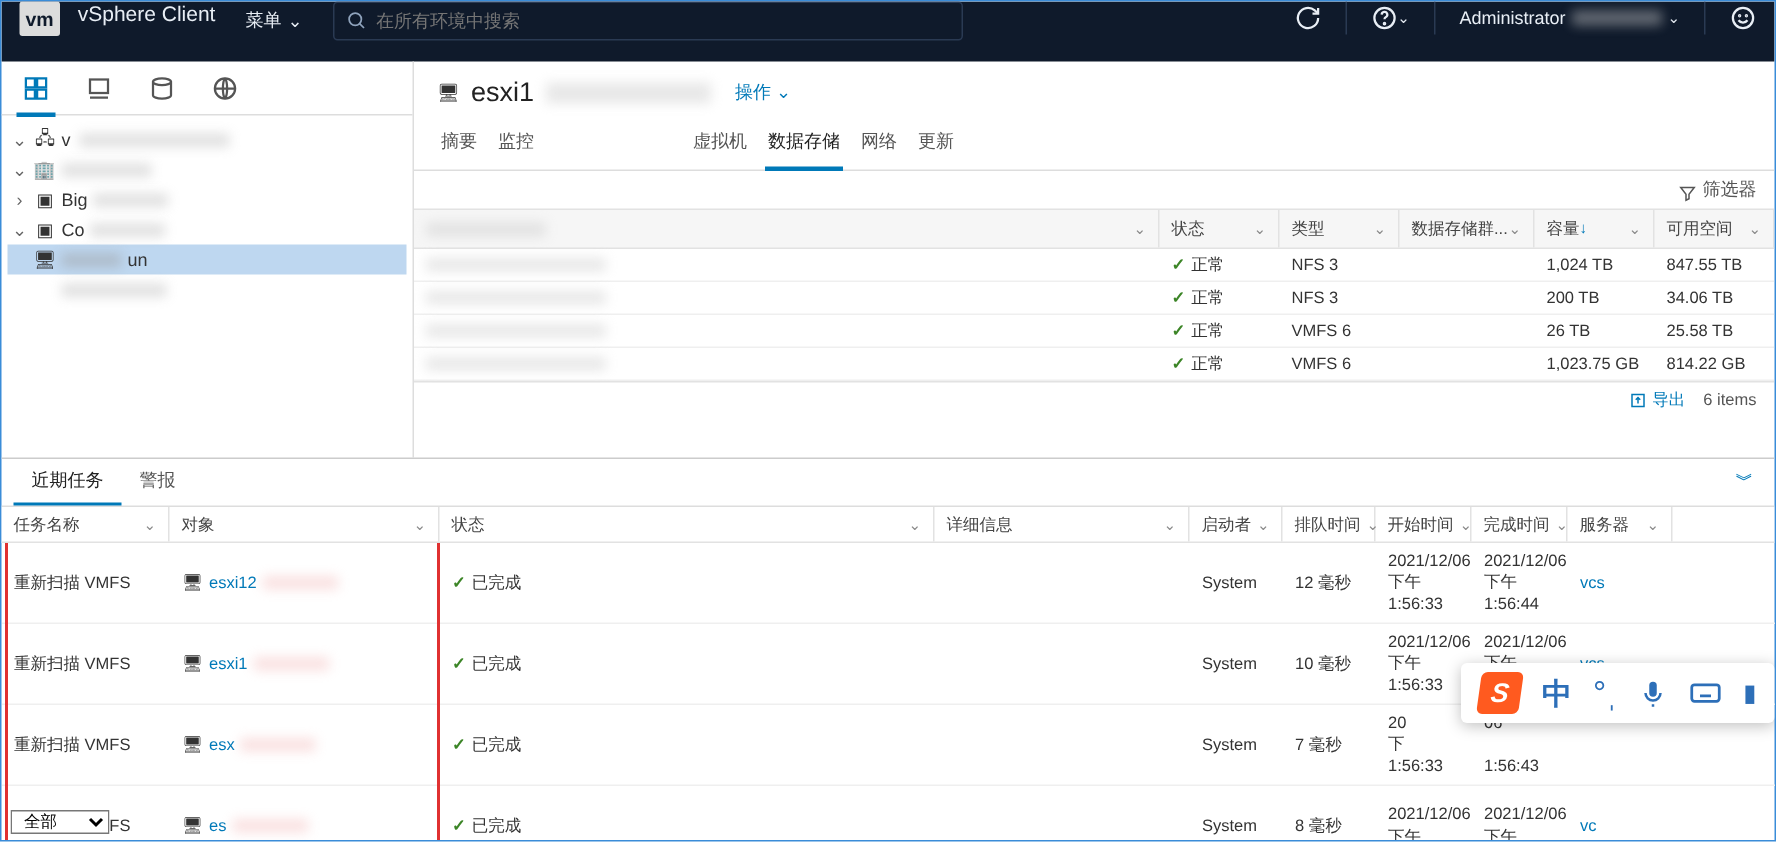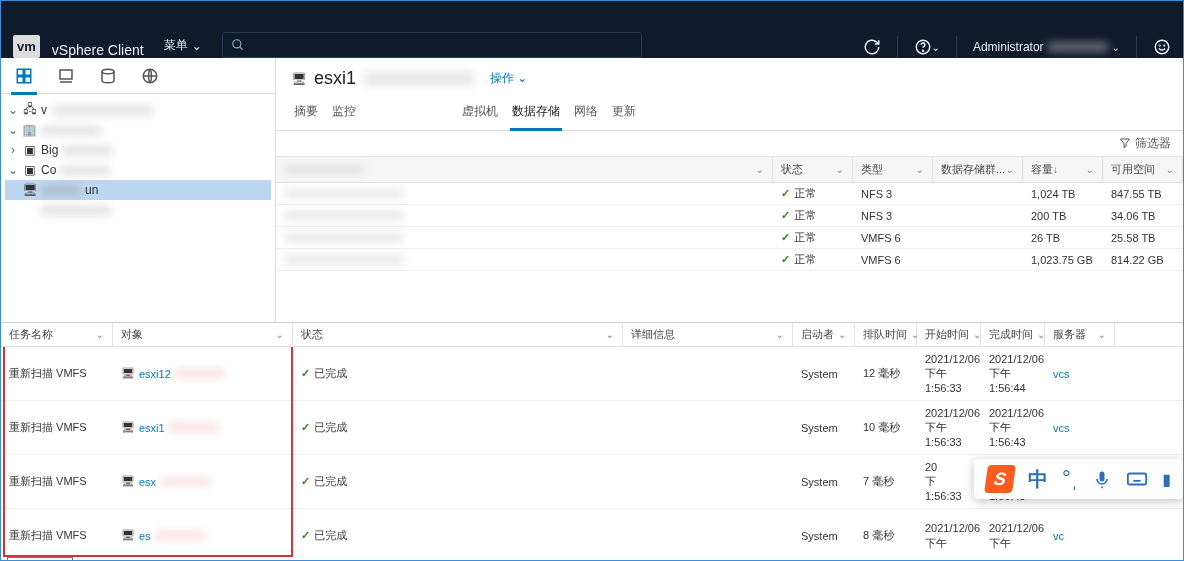--- a/index.html
+++ b/index.html
@@ -1,19 +1,19 @@
 <!DOCTYPE html>
 <html><head>
 <meta charset="utf-8">
 <style>
 * { margin:0; padding:0; box-sizing:border-box; font-family:-apple-system,BlinkMacSystemFont,"Segoe UI",Arial,sans-serif; }
 body { background:#fff; font-size:12px; color:#333; width:1184px; height:561px; overflow:hidden; border:1px solid #3a8cd8; }
 
 
-.topbar { background:#0f1a2b; height:57px; display:flex; align-items:flex-end; color:#e8eef5; padding:0 12px; gap:12px; }
+.topbar { background:#0f1a2b; height:40px; display:flex; align-items:flex-start; color:#e8eef5; padding:0 12px; gap:12px; }
 .vm-logo { background:#dcdcdc; color:#0f1a2b; font-weight:bold; font-size:13px; padding:4px 4px; border-radius:2px; }
 .brand { font-size:14px; }
 .menu-btn { display:flex; align-items:center; gap:4px; cursor:pointer; padding:4px 8px; }
 .searchbox { flex:1; max-width:420px; background:#0f1a2b; border:1px solid #2a3a53; border-radius:3px; height:26px; display:flex; align-items:center; padding:0 8px; gap:6px; color:#8fa3bc; }
 .searchbox input { background:none; border:none; outline:none; color:#e8eef5; width:100%; font-size:12px; }
 .top-right { margin-left:auto; display:flex; align-items:center; gap:16px; }
 .top-icon { cursor:pointer; display:flex; align-items:center; }
 .vline { width:1px; height:22px; background:#2a3a53; }
 .smudge { filter:blur(4px); opacity:.45; }
 
@@ -34,21 +34,21 @@
 
 .content { flex:1; display:flex; flex-direction:column; overflow:hidden; }
 .head { padding:10px 16px 0 16px; display:flex; align-items:center; gap:8px; }
 .head-title { font-size:18px; color:#222; }
 .head-actions { color:#0079b8; font-size:12px; cursor:pointer; margin-left:8px; }
 .tabs { display:flex; gap:10px; border-bottom:1px solid #ddd; padding:8px 16px 0 16px; font-size:12px; }
 .tabs span { padding:6px 2px 8px 2px; color:#555; cursor:pointer; }
 .tabs span.active { color:#222; border-bottom:3px solid #0079b8; margin-bottom:-1px; }
 
 .data-area { flex:1; display:flex; flex-direction:column; overflow:auto; }
-.toolbar-row { display:flex; justify-content:flex-end; padding:4px 12px; color:#555; gap:4px; align-items:flex-start; }
+.toolbar-row { display:flex; justify-content:flex-end; padding:4px 12px; color:#555; gap:4px; align-items:flex-end; }
 .grid { border-top:1px solid #e2e2e2; }
 .ghdr { display:flex; background:#f6f6f6; border-bottom:1px solid #e2e2e2; height:26px; }
 .ghdr .cell { display:flex; align-items:center; justify-content:space-between; padding:0 8px; border-right:1px solid #e2e2e2; font-size:11px; color:#444; white-space:nowrap; }
 .ghdr .cell .sort { color:#0079b8; font-size:10px; }
 .ghdr .name-col { flex:1; }
 .gbody .row { display:flex; height:22px; align-items:center; border-bottom:1px solid #efefef; font-size:11px; }
 .gbody .row .cell { padding:0 8px; border-right:1px solid transparent; display:flex; align-items:center; gap:4px; white-space:nowrap; }
 .grow { flex:1; }.w80{width:80px}.w90{width:90px}
 .gstatus { display:flex; justify-content:flex-end; gap:12px; padding:4px 12px; font-size:11px; color:#555; border-top:1px solid #e2e2e2; align-items:center; }
 .link-btn { color:#0079b8; cursor:pointer; display:flex; align-items:center; gap:4px; }
@@ -92,20 +92,21 @@
     <span>菜单</span>
     <span>⌄</span>
   </span>
   <div class="searchbox">
     <span>
       <svg width="14" height="14" viewBox="0 0 24 24" fill="none" stroke="#8fa3bc" stroke-width="2">
           <circle cx="10" cy="10" r="7"></circle>
           <line x1="20" y1="20" x2="15" y2="15"></line>
         </svg>
     </span>
+    <input placeholder="在所有环境中搜索" style="">
   </div>
   <div class="top-right">
     <span class="top-icon">
       <svg width="18" height="18" viewBox="0 0 24 24" fill="none" stroke="#e8eef5" stroke-width="2">
           <path d="M21 12a9 9 0 1 1-3-6.7L21 8"></path>
           <path d="M21 3v5h-5"></path>
         </svg>
     </span>
     <span class="vline"></span>
     <span class="top-icon">
@@ -304,26 +305,41 @@
   <div class="cell w80">
                 <span class="check">✓</span>
                 <span>正常</span>
               </div>
   <div class="cell w80">VMFS 6</div>
   <div class="cell w90"></div>
   <div class="cell w80">1,023.75 GB</div>
   <div class="cell w80">814.22 GB</div>
             </div>
           </div>
+        <div class="gstatus">
+          <span class="link-btn">
+            <svg width="12" height="12" viewBox="0 0 24 24" fill="none" stroke="#0079b8" stroke-width="2">
+                <rect x="4" y="4" width="16" height="16"></rect>
+                <path d="M12 16V8M9 11l3-3 3 3"></path>
+              </svg>
+            <span>导出</span>
+          </span>
+          <span>6 items</span>
+        </div>
       </div>
     </div>
   </div>
 </div>
 
 <div class="tasks">
+  <div class="tasks-tabs">
+    <span class="active">近期任务</span>
+    <span>警报</span>
+    <span class="collapse">︾</span>
+  </div>
   <div class="thdr">
     <div class="cell c-name">
         <span>任务名称</span>
         <span class="chev">⌄</span>
       </div>
     <div class="cell c-obj">
         <span>对象</span>
         <span class="chev">⌄</span>
       </div>
     <div class="cell c-stat">

